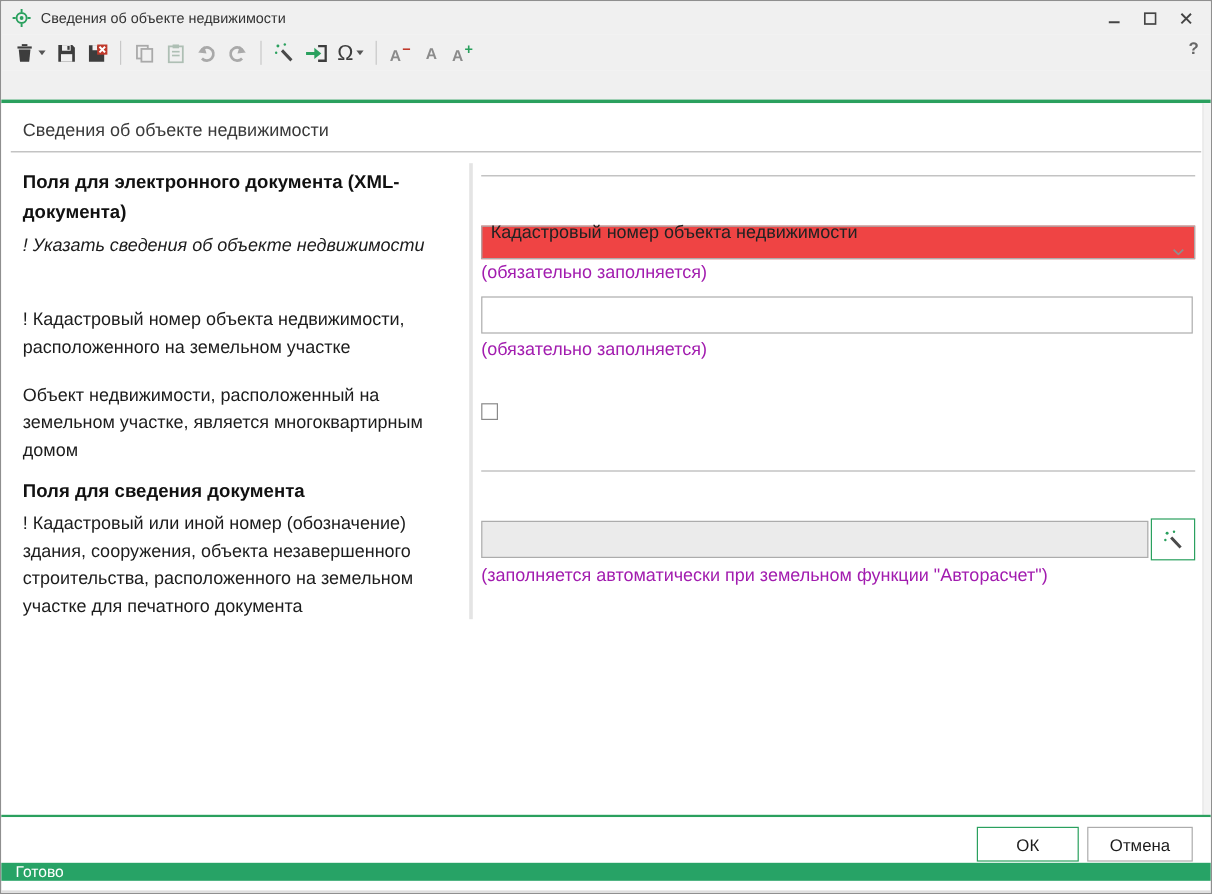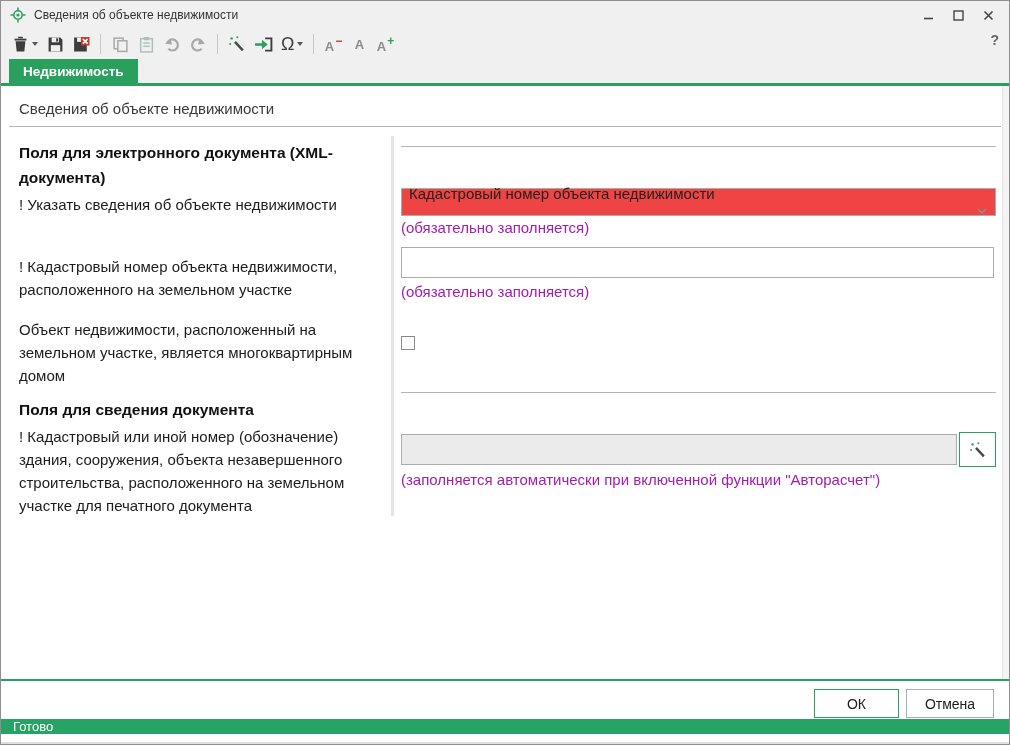--- a/index.html
+++ b/index.html
@@ -177,30 +177,29 @@
     <button class="tbtn">
       <span class="font-a">A</span>
     </button>
     <button class="tbtn">
       <span class="font-a"><span>A</span><span class="sup-mark sup-green">+</span></span>
     </button>
     <button class="help-btn">?</button>
   </div>
 
   <div class="tabstrip">
-    <div class="tab">Недвижимость</div>
     <div class="tab-underline"></div>
   </div>
 
   <div class="content">
     <div class="page-title">Сведения об объекте недвижимости</div>
     <div class="hrule hr-top"></div>
 
     <div class="lbl lbl-bold" style="top:54px;">Поля для электронного документа (XML-документа)</div>
-    <div class="lbl" style="top:107px;">! Указать сведения об объекте недвижимости</div>
+    <div class="lbl" style="top:107px;font-style:italic;">! Указать сведения об объекте недвижимости</div>
     <div class="lbl" style="top:169px;">! Кадастровый номер объекта недвижимости, расположенного на земельном участке</div>
     <div class="lbl" style="top:232px;">Объект недвижимости, расположенный на земельном участке, является многоквартирным домом</div>
     <div class="lbl lbl-bold" style="top:311px;">Поля для сведения документа</div>
     <div class="lbl" style="top:339px;">! Кадастровый или иной номер (обозначение) здания, сооружения, объекта незавершенного строительства, расположенного на земельном участке для печатного документа</div>
 
     <div class="vdivider"></div>
 
     <div class="hrule rcol-hr1"></div>
 
     <div class="combobox">
@@ -222,21 +221,21 @@
 
     <input class="disabled-input" type="text" disabled="" value="" style="">
     <button class="wand-btn">
       <svg width="18" height="18" viewBox="0 0 16 16">
         <line x1="6.2" y1="6.2" x2="13.2" y2="13.6" stroke="#4a4a4a" stroke-width="2.2"></line>
         <circle cx="3.2" cy="3" r="1.1" fill="#2aa05e"></circle>
         <circle cx="8.3" cy="1.9" r="0.9" fill="#2aa05e"></circle>
         <circle cx="1.9" cy="8" r="0.9" fill="#2aa05e"></circle>
       </svg>
     </button>
-    <div class="helper helper-3">(заполняется автоматически при включенной функции "Авторасчет")</div>
+    <div class="helper helper-3">(заполняется автоматически при земельном функции "Авторасчет")</div>
 
     <div class="scroll-track"></div>
   </div>
 
   <div class="footer-line"></div>
   <div class="footer">
     <button class="btn btn-ok">ОК</button>
     <button class="btn btn-cancel">Отмена</button>
   </div>
 

